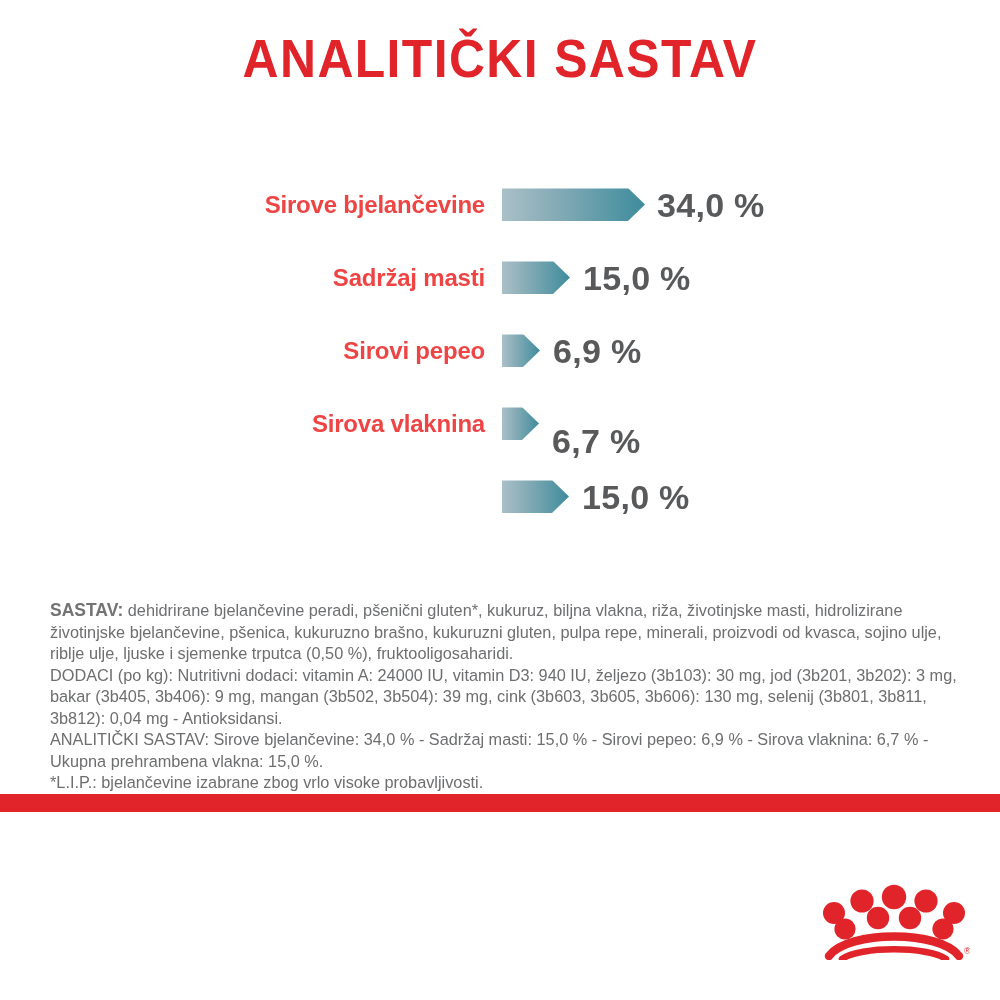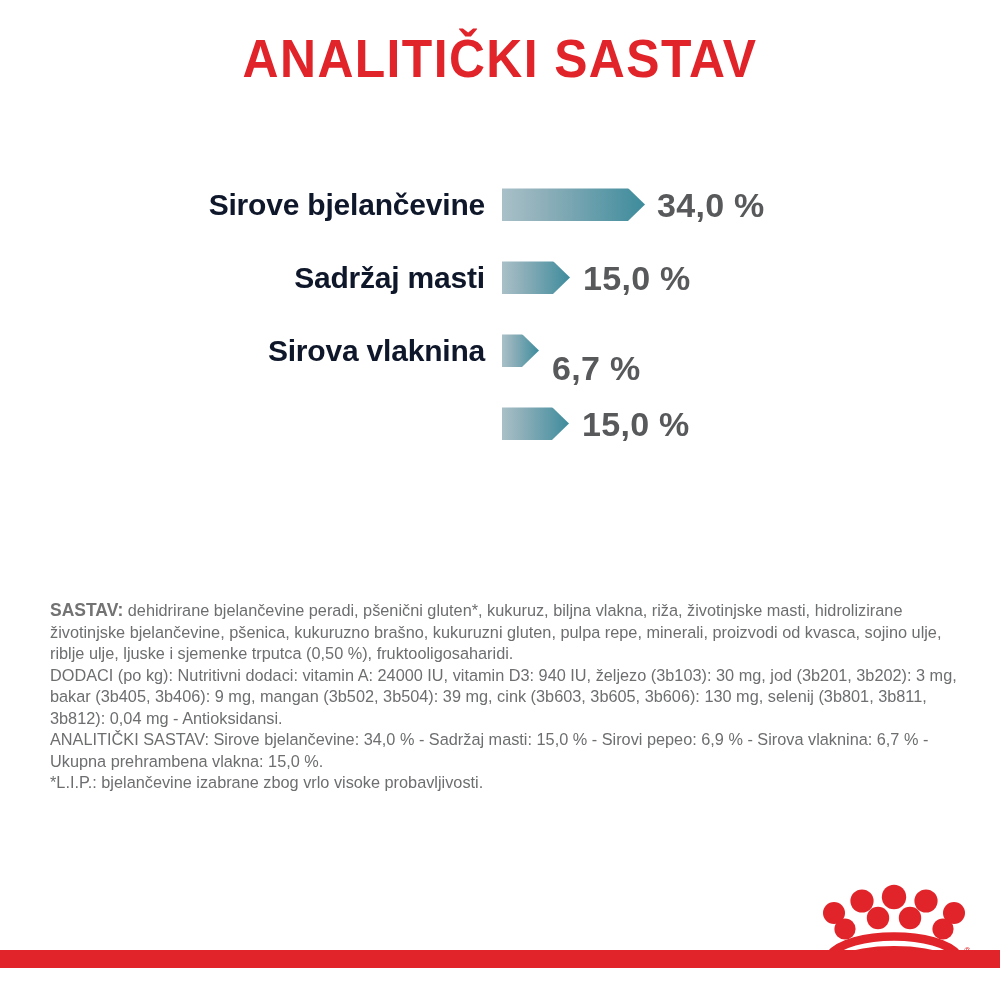--- a/index.html
+++ b/index.html
@@ -4,21 +4,21 @@
 <title>Analiticki sastav</title>
 <style>
   html,body{margin:0;padding:0;}
   body{
     width:1000px;height:1000px;
     background:#ffffff;
     font-family:"Liberation Sans", sans-serif;
     overflow:hidden;
     position:relative;
   }
-  .page{position:relative;width:1000px;height:968px;background:#fff;text-decoration:underline;}
+  .page{position:relative;width:1000px;height:812px;background:#fff;text-decoration:underline;}
 
   
   .title{
     position:absolute;
     top:28px;left:0;width:1000px;
     text-align:center;
     color:#e1242a;
     font-family:"Liberation Sans", sans-serif;
     font-weight:700;
     font-size:53px;
@@ -38,23 +38,23 @@
     height:73px;
     display:flex;
     align-items:center;
   }
   .row-label{
     position:absolute;
     right:515px;
     top:50%;
     transform:translateY(-50%);
     text-align:right;
-    color:#0f172a;
+    color:#ef4444;
     font-weight:700;
-    font-size:30px;
+    font-size:24px;
     line-height:0.99;
     letter-spacing:-0.2px;
     white-space:pre-line;
     font-family:"Liberation Sans", sans-serif;
   }
   .row-bar{
     position:absolute;
     left:502px;
     top:50%;
     transform:translateY(-50%);
@@ -117,20 +117,25 @@
       <div class="row-bar" style="width: 143px;"></div>
       <div class="row-value" style="left: 657px;">34,0 %</div>
     </div>
 
     <div class="row">
       <div class="row-label">Sadržaj masti</div>
       <div class="row-bar" style="width: 68px;"></div>
       <div class="row-value" style="left: 583px;">15,0 %</div>
     </div>
 
+    <div class="row">
+      <div class="row-label">Sirovi pepeo</div>
+      <div class="row-bar" style="width: 38px;"></div>
+      <div class="row-value" style="left: 553px;">6,9 %</div>
+    </div>
 
     <div class="row">
       <div class="row-label">Sirova vlaknina</div>
       <div class="row-bar" style="width: 37px;"></div>
       <div class="row-value" style="left: 552px; margin-top: 17px;">6,7 %</div>
     </div>
 
     <div class="row">
       <div class="row-bar" style="width: 67px;"></div>
       <div class="row-value" style="left: 582px;">15,0 %</div>

